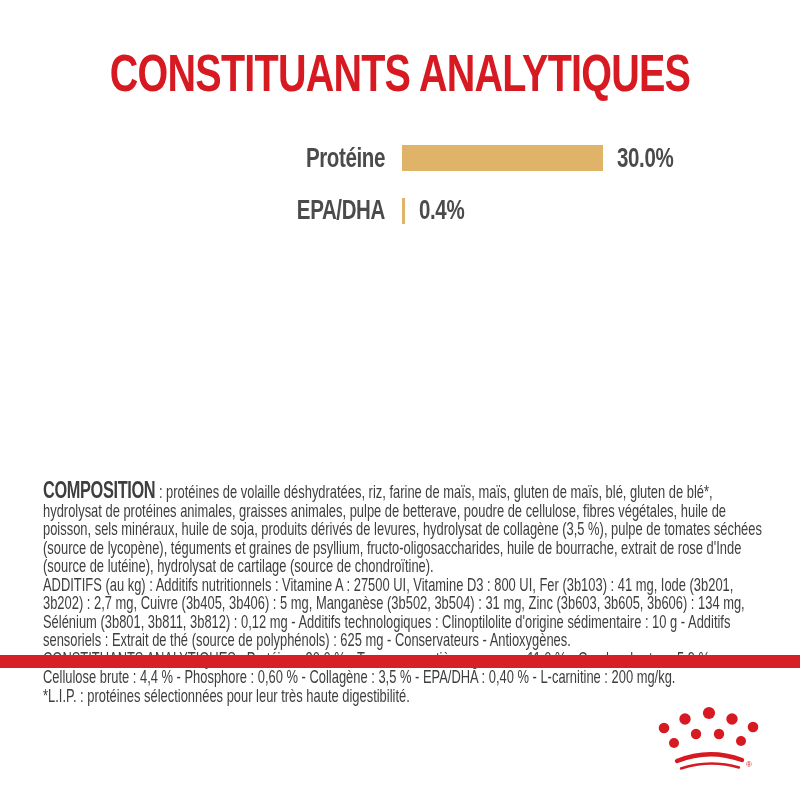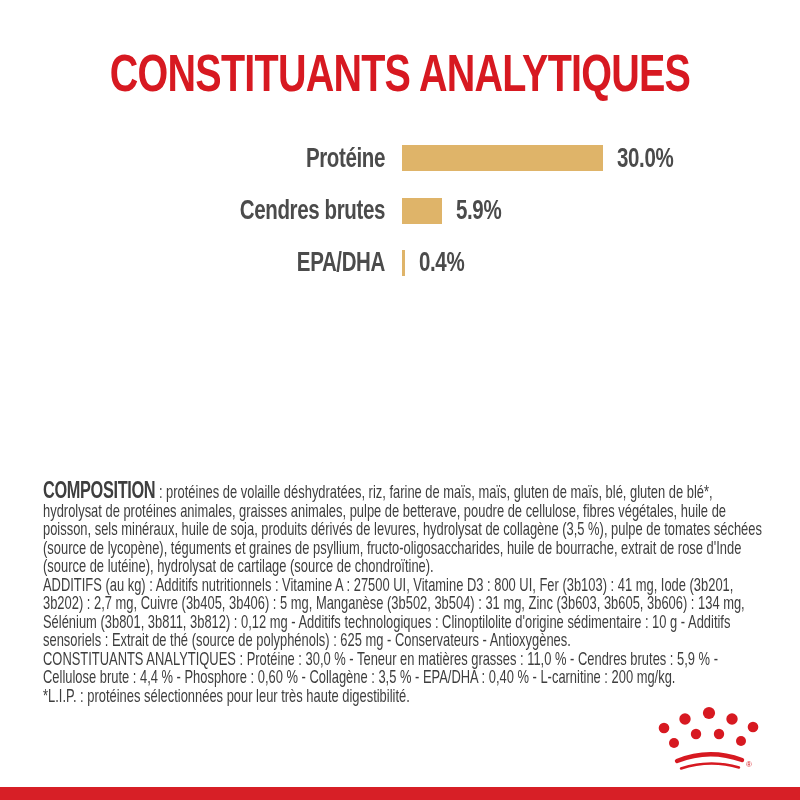--- a/index.html
+++ b/index.html
@@ -1,18 +1,18 @@
 <!DOCTYPE html>
 <html><head>
 <meta charset="utf-8">
 <style>
   html,body{margin:0;padding:0;}
   body{width:800px;height:800px;background:#ffffff;overflow:hidden;
        font-family:"Liberation Sans", sans-serif;}
-  .page{position:relative;width:800px;height:800px;background:#fff;}
+  .page{position:relative;width:800px;height:668px;background:#fff;}
 
   
   .title{position:absolute;top:47px;left:0;right:0;text-align:center;
          font-size:52px;line-height:52px;font-weight:bold;color:#d71921;
          transform:scaleX(0.76);transform-origin:50% 50%;white-space:nowrap;
          letter-spacing:-1px;}
 
   
   .chart{position:absolute;top:132px;left:0;width:800px;}
   .crow{display:flex;align-items:center;height:52.4px;}
@@ -45,25 +45,20 @@
 
   <div class="title">CONSTITUANTS ANALYTIQUES</div>
 
   <div class="chart">
     <div class="crow">
       <span class="clabel">Protéine</span>
       <span class="cbar" style="width: 201px; background: rgb(223, 180, 105);"></span>
       <span class="cval">30.0%</span>
     </div>
     <div class="crow">
-      <span class="clabel">Cendres brutes</span>
-      <span class="cbar" style="width: 39.5px; background: rgb(223, 180, 105);"></span>
-      <span class="cval">5.9%</span>
-    </div>
-    <div class="crow">
       <span class="clabel">EPA/DHA</span>
       <span class="cbar" style="width: 2.7px; background: rgb(223, 180, 105);"></span>
       <span class="cval">0.4%</span>
     </div>
   </div>
 
   <div class="info">
     <p><span class="compo-head">COMPOSITION</span><span> : protéines de volaille déshydratées, riz, farine de maïs, maïs, gluten de maïs, blé, gluten de blé*, hydrolysat de protéines animales, graisses animales, pulpe de betterave, poudre de cellulose, fibres végétales, huile de poisson, sels minéraux, huile de soja, produits dérivés de levures, hydrolysat de collagène (3,5 %), pulpe de tomates séchées (source de lycopène), téguments et graines de psyllium, fructo-oligosaccharides, huile de bourrache, extrait de rose d'Inde (source de lutéine), hydrolysat de cartilage (source de chondroïtine).</span></p>
     <p>ADDITIFS (au kg) : Additifs nutritionnels : Vitamine A : 27500 UI, Vitamine D3 : 800 UI, Fer (3b103) : 41 mg, Iode (3b201, 3b202) : 2,7 mg, Cuivre (3b405, 3b406) : 5 mg, Manganèse (3b502, 3b504) : 31 mg, Zinc (3b603, 3b605, 3b606) : 134 mg, Sélénium (3b801, 3b811, 3b812) : 0,12 mg - Additifs technologiques : Clinoptilolite d'origine sédimentaire : 10 g - Additifs sensoriels : Extrait de thé (source de polyphénols) : 625 mg - Conservateurs - Antioxygènes.</p>
     <p>CONSTITUANTS ANALYTIQUES : Protéine : 30,0 % - Teneur en matières grasses : 11,0 % - Cendres brutes : 5,9 % - Cellulose brute : 4,4 % - Phosphore : 0,60 % - Collagène : 3,5 % - EPA/DHA : 0,40 % - L-carnitine : 200 mg/kg.</p>

